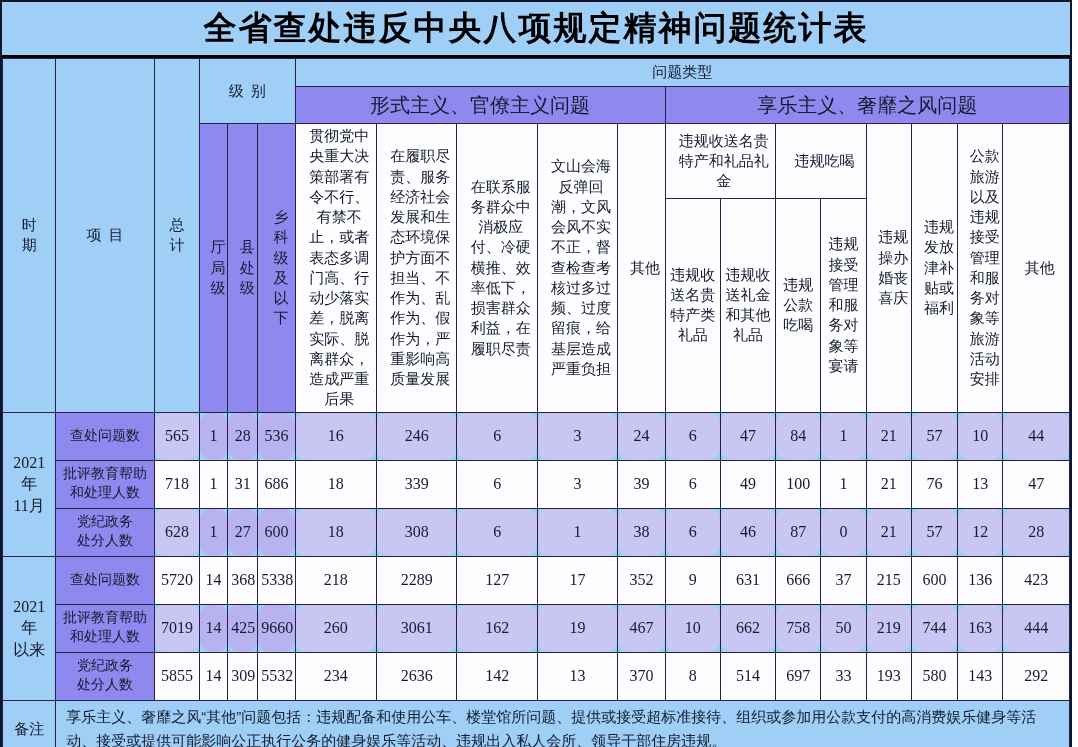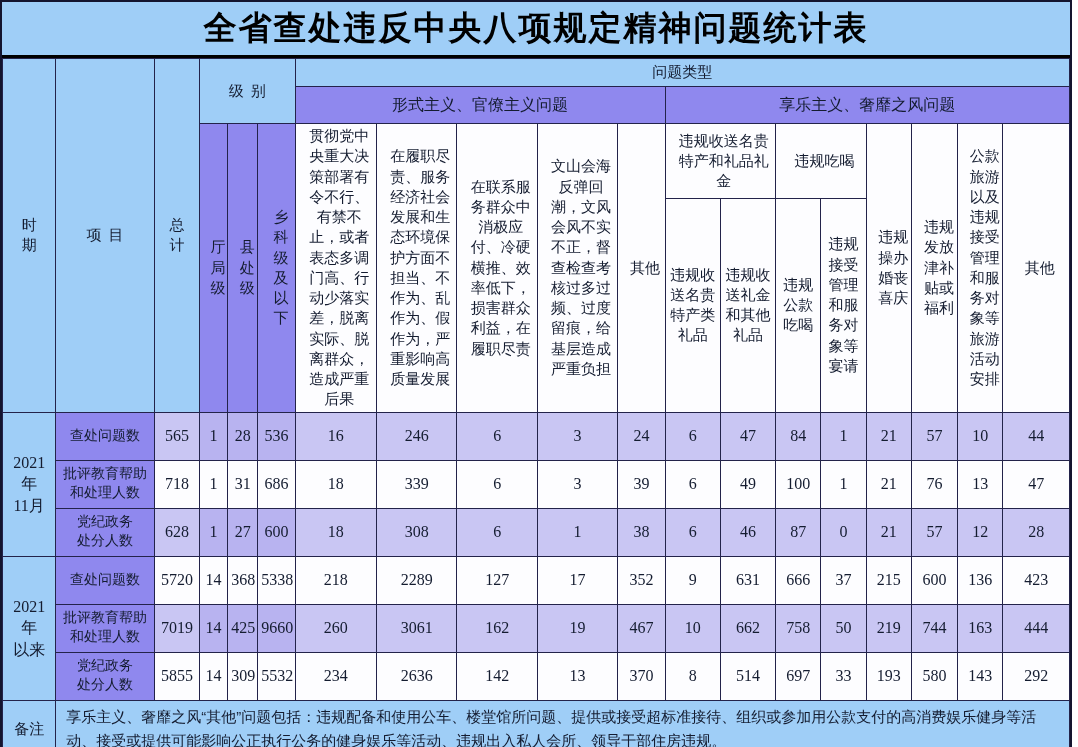--- a/index.html
+++ b/index.html
@@ -31,28 +31,28 @@
     vertical-align:middle;
     padding:2px 3px;
     font-weight:normal;
     font-size:15px;
     line-height:1.35;
     overflow:hidden;
     box-sizing:border-box;
   }
   .blue{background:#9fcef7;}
   .purple{background:#8f88ee;}
-  .row-lp td{background:#c9c6f3;}
+  .row-lp td{background:#c9c6f3;border-radius:13px;}
   .row-lp td.dk{background:#b8b3f0;}
   .row-w td{background:#fdfdff;}
   .whitecell{background:#fdfdff;}
   .sp{letter-spacing:7px;padding-left:10px;}
   .pre{white-space:pre-line;}
   tr.hr-a th{height:28px;}
-  tr.hr-b th{height:37px;font-size:16px;}
+  tr.hr-b th{height:37px;font-size:20px;}
   tr.hr-c th{height:52px;padding-left:10px;}
   tr.hr-d th{height:188px;}
   tbody th,tbody td{height:48px;font-size:16px;}
   tbody th.item{font-size:14px;}
   .narrow{padding:2px 1px;}
   .note-row td,.note-row th{height:54px;}
   .note-label{font-size:15px;}
   .note-text{
     text-align:left;
     padding:4px 10px;

